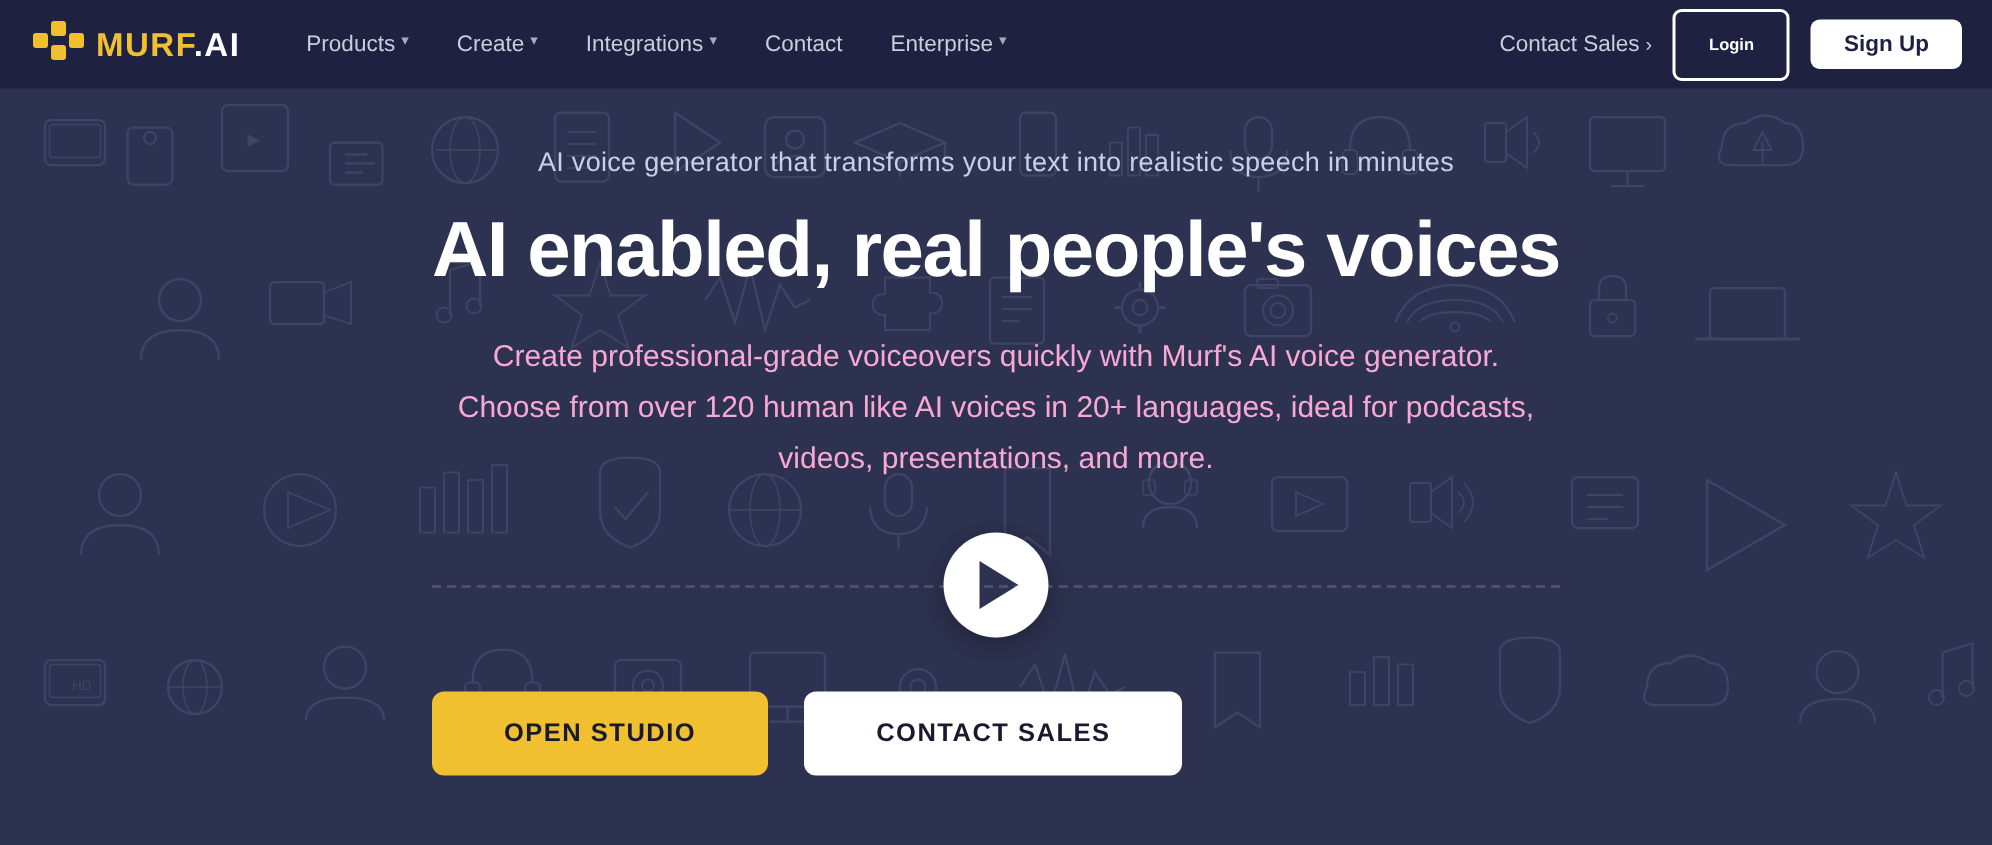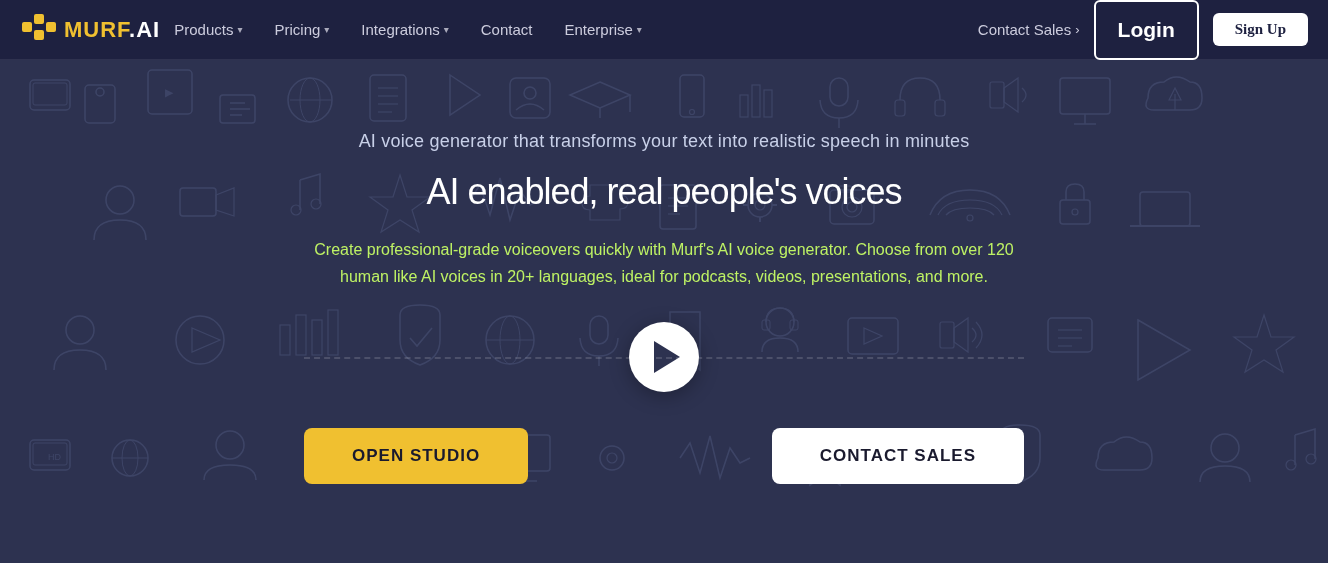--- a/index.html
+++ b/index.html
@@ -4,50 +4,49 @@
   <style>
     * { margin: 0; padding: 0; box-sizing: border-box; }
     body { width: 1328px; height: 563px; overflow: hidden; font-family: 'Segoe UI', Arial, sans-serif; background: #2d3250; }
 
     
     nav {
       position: fixed; top: 0; left: 0; width: 100%; height: 60px;
       background: #1e2140; display: flex; align-items: center;
       padding: 0 20px; z-index: 100; border-bottom: 1px solid rgba(255,255,255,0.08);
     }
-    .nav-logo { display: flex; align-items: center; gap: 8px; text-decoration: none; }
+    .nav-logo { display: flex; align-items: center; gap: 8px; margin-right: 30px; text-decoration: none; }
     .nav-logo-icon { width: 36px; height: 36px; }
     .nav-logo-text { color: #fff; font-size: 22px; font-weight: 700; letter-spacing: 1px; }
     .nav-logo-text span { color: #f0c040; }
 
     .nav-links { display: flex; align-items: center; gap: 4px; flex: 1; }
     .nav-link {
       color: #ccd; font-size: 15px; font-weight: 500; padding: 8px 14px;
-      cursor: pointer; border: none; background: none; display: flex; align-items: center; gap: 4px;
+      cursor: pointer; border: none; background: none; display: flex; align-items: flex-start; gap: 4px;
       white-space: nowrap;
     }
     .nav-link .chevron { font-size: 10px; color: #aab; }
 
     .nav-right { display: flex; align-items: center; gap: 14px; margin-left: auto; }
     .contact-sales-link {
       color: #ccd; font-size: 15px; font-weight: 500; cursor: pointer;
       display: flex; align-items: center; gap: 4px; white-space: nowrap;
     }
     .contact-sales-link .arrow { font-size: 13px; }
 
     .btn-login {
       border: 2px solid #fff; color: #fff; background: transparent;
-      padding: 16px 22px; border-radius: 6px; font-size: 21px; font-weight: 600;
+      padding: 16px 22px; border-radius: 6px; font-size: 11px; font-weight: 600;
       cursor: pointer;
     }
     .btn-signup {
       background: #fff; color: #1e2140; border: none;
       padding: 8px 22px; border-radius: 6px; font-size: 15px; font-weight: 600;
       cursor: pointer;
-      font-family: Liberation Serif, serif;
     }
 
     
     .hero {
       position: relative; width: 100%; height: 563px; padding-top: 52px;
       display: flex; flex-direction: column; align-items: center; justify-content: center;
       overflow: hidden; background: #2d3250;
     }
 
     
@@ -58,25 +57,25 @@
     .bg-pattern svg { width: 100%; height: 100%; }
 
     .hero-content {
       position: relative; z-index: 2; text-align: center; max-width: 900px; padding: 0 20px;
     }
     .hero-subtitle {
       color: #c8d0e8; font-size: 18px; font-weight: 400; margin-bottom: 18px;
       letter-spacing: 0.2px;
     }
     .hero-title {
-      color: #fff; font-size: 36px; font-weight: 400; line-height: 1.1;
+      color: #fff; font-size: 52px; font-weight: 700; line-height: 1.1;
       margin-bottom: 24px; letter-spacing: -1px; margin-top: 20px;
     }
     .hero-description {
-      color: #bef264; font-size: 16px; font-weight: 400; line-height: 1.7;
+      color: #f9a8d4; font-size: 20px; font-weight: 400; line-height: 1.7;
       margin-bottom: 32px; max-width: 720px; margin-left: auto; margin-right: auto;
     }
     .play-btn {
       width: 70px; height: 70px; background: #fff; border-radius: 50%;
       display: flex; align-items: center; justify-content: center; cursor: pointer;
       box-shadow: 0 4px 20px rgba(0,0,0,0.3);
     }
     .play-btn .triangle {
       width: 0; height: 0;
       border-top: 16px solid transparent;
@@ -89,21 +88,21 @@
     .play-row {
       position: relative; width: 100%; display: flex; align-items: center; justify-content: center;
       margin-bottom: 36px;
     }
     .dashed-line {
       position: absolute; top: 50%; left: 0; width: 100%; height: 1px;
       border-top: 2px dashed rgba(255,255,255,0.15);
     }
 
     
-    .cta-buttons { display: flex; align-items: center; justify-content: space-between; gap: 24px; }
+    .cta-buttons { display: flex; align-items: center; justify-content: flex-start; gap: 24px; }
     .btn-open-studio {
       background: #f0c030; color: #1a1a2e; border: none;
       padding: 18px 48px; border-radius: 8px; font-size: 17px; font-weight: 800;
       cursor: pointer; letter-spacing: 1px; text-transform: uppercase;
     }
     .btn-contact-sales {
       background: #fff; color: #1a1a2e; border: none;
       padding: 18px 48px; border-radius: 8px; font-size: 17px; font-weight: 800;
       cursor: pointer; letter-spacing: 1px; text-transform: uppercase;
     }
@@ -124,21 +123,21 @@
       <span style="color:#f0c030">MURF</span><span style="color:#fff">.AI</span>
     </span>
   </a>
 
   <div class="nav-links">
     <button class="nav-link">
       <span>Products</span>
       <span class="chevron">▾</span>
     </button>
     <button class="nav-link">
-      <span>Pricing</span>
+      <span>Create</span>
       <span class="chevron">▾</span>
     </button>
     <button class="nav-link">
       <span>Integrations</span>
       <span class="chevron">▾</span>
     </button>
     <button class="nav-link">
       <span>Contact</span>
     </button>
     <button class="nav-link">

